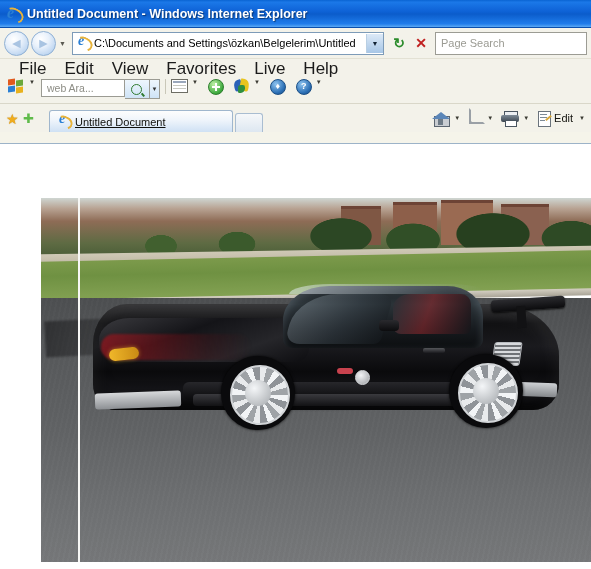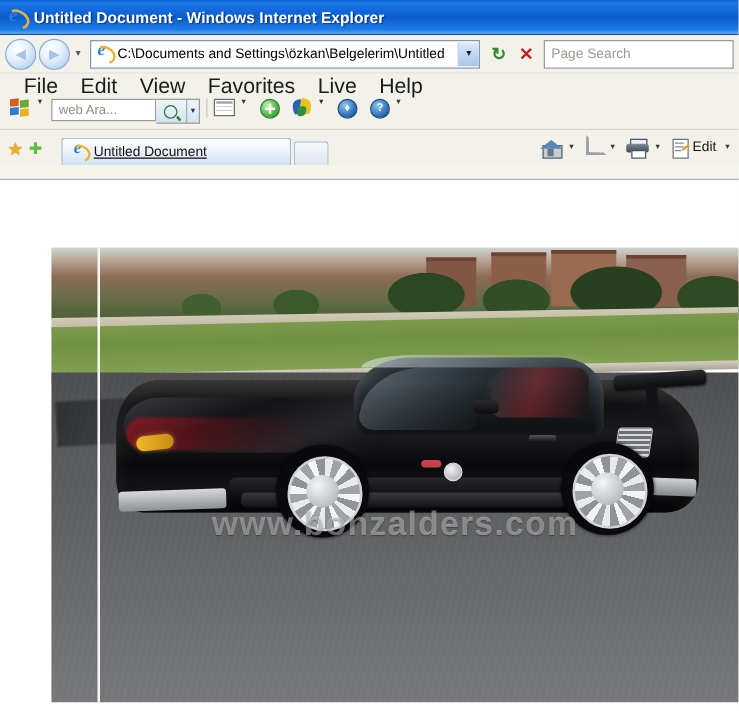--- a/index.html
+++ b/index.html
@@ -589,18 +589,17 @@
         </div>
         <div class="wheel rear">
           <span class="brake"></span>
           <span class="rim"></span>
           <span class="hub"></span>
         </div>
       </div>
 
       <div class="pinkacc"></div>
       <div class="seam"></div>
-      <div class="watermark">www.bonzalders.com</div>
       <span class="hidden-cap">Black Nissan 350Z sports car parked on asphalt driveway in front of brick townhouses</span>
     </div>
 
   </div>
 </div>
 
 </body></html>

